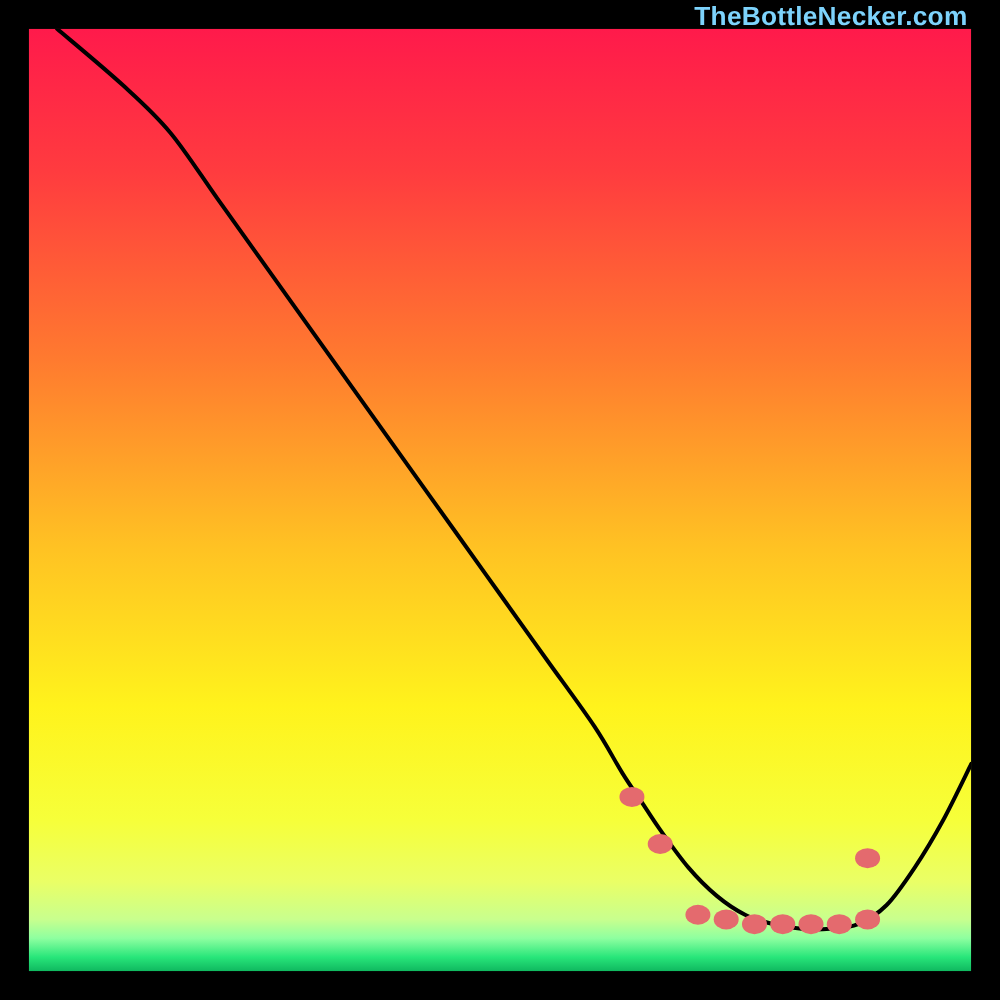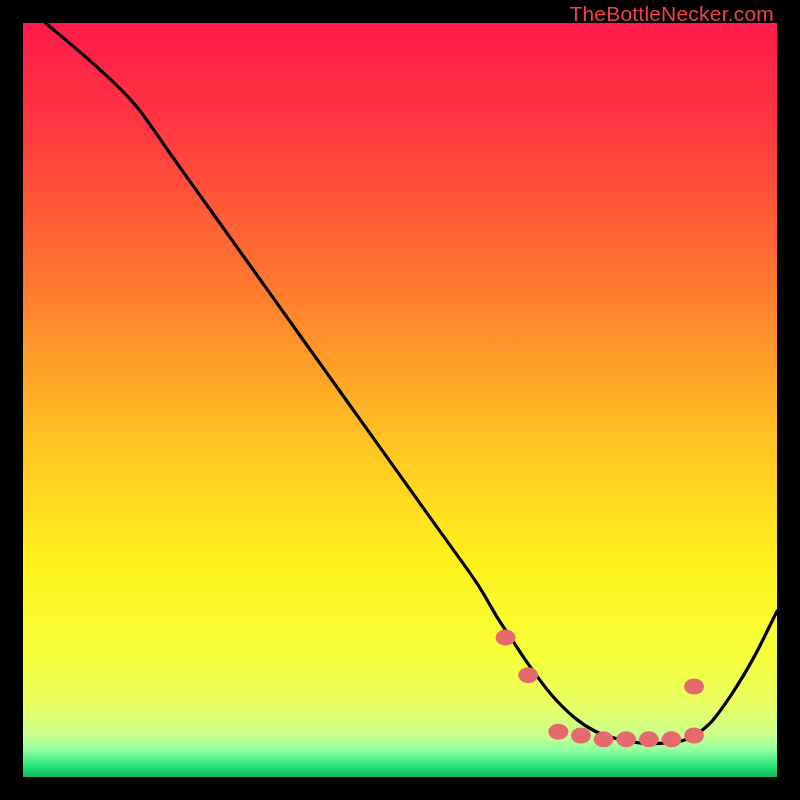--- a/index.html
+++ b/index.html
@@ -24,22 +24,22 @@
     left: 0;
     top: 0;
     width: 754px;
     height: 754px;
   }
   .watermark {
     position: absolute;
     top: 2px;
     right: 26px;
     font-size: 21px;
-    font-weight: 400;
-    color: #ef4444;
+    font-weight: 700;
+    color: #7dd3fc;
     letter-spacing: 0.2px;
   }
   svg { display: block; }
 </style>
 </head>
 <body>
 
 <div class="frame">
   <svg class="plot-area" viewBox="0 0 754 754" width="754" height="754" preserveAspectRatio="none">
     <defs>

